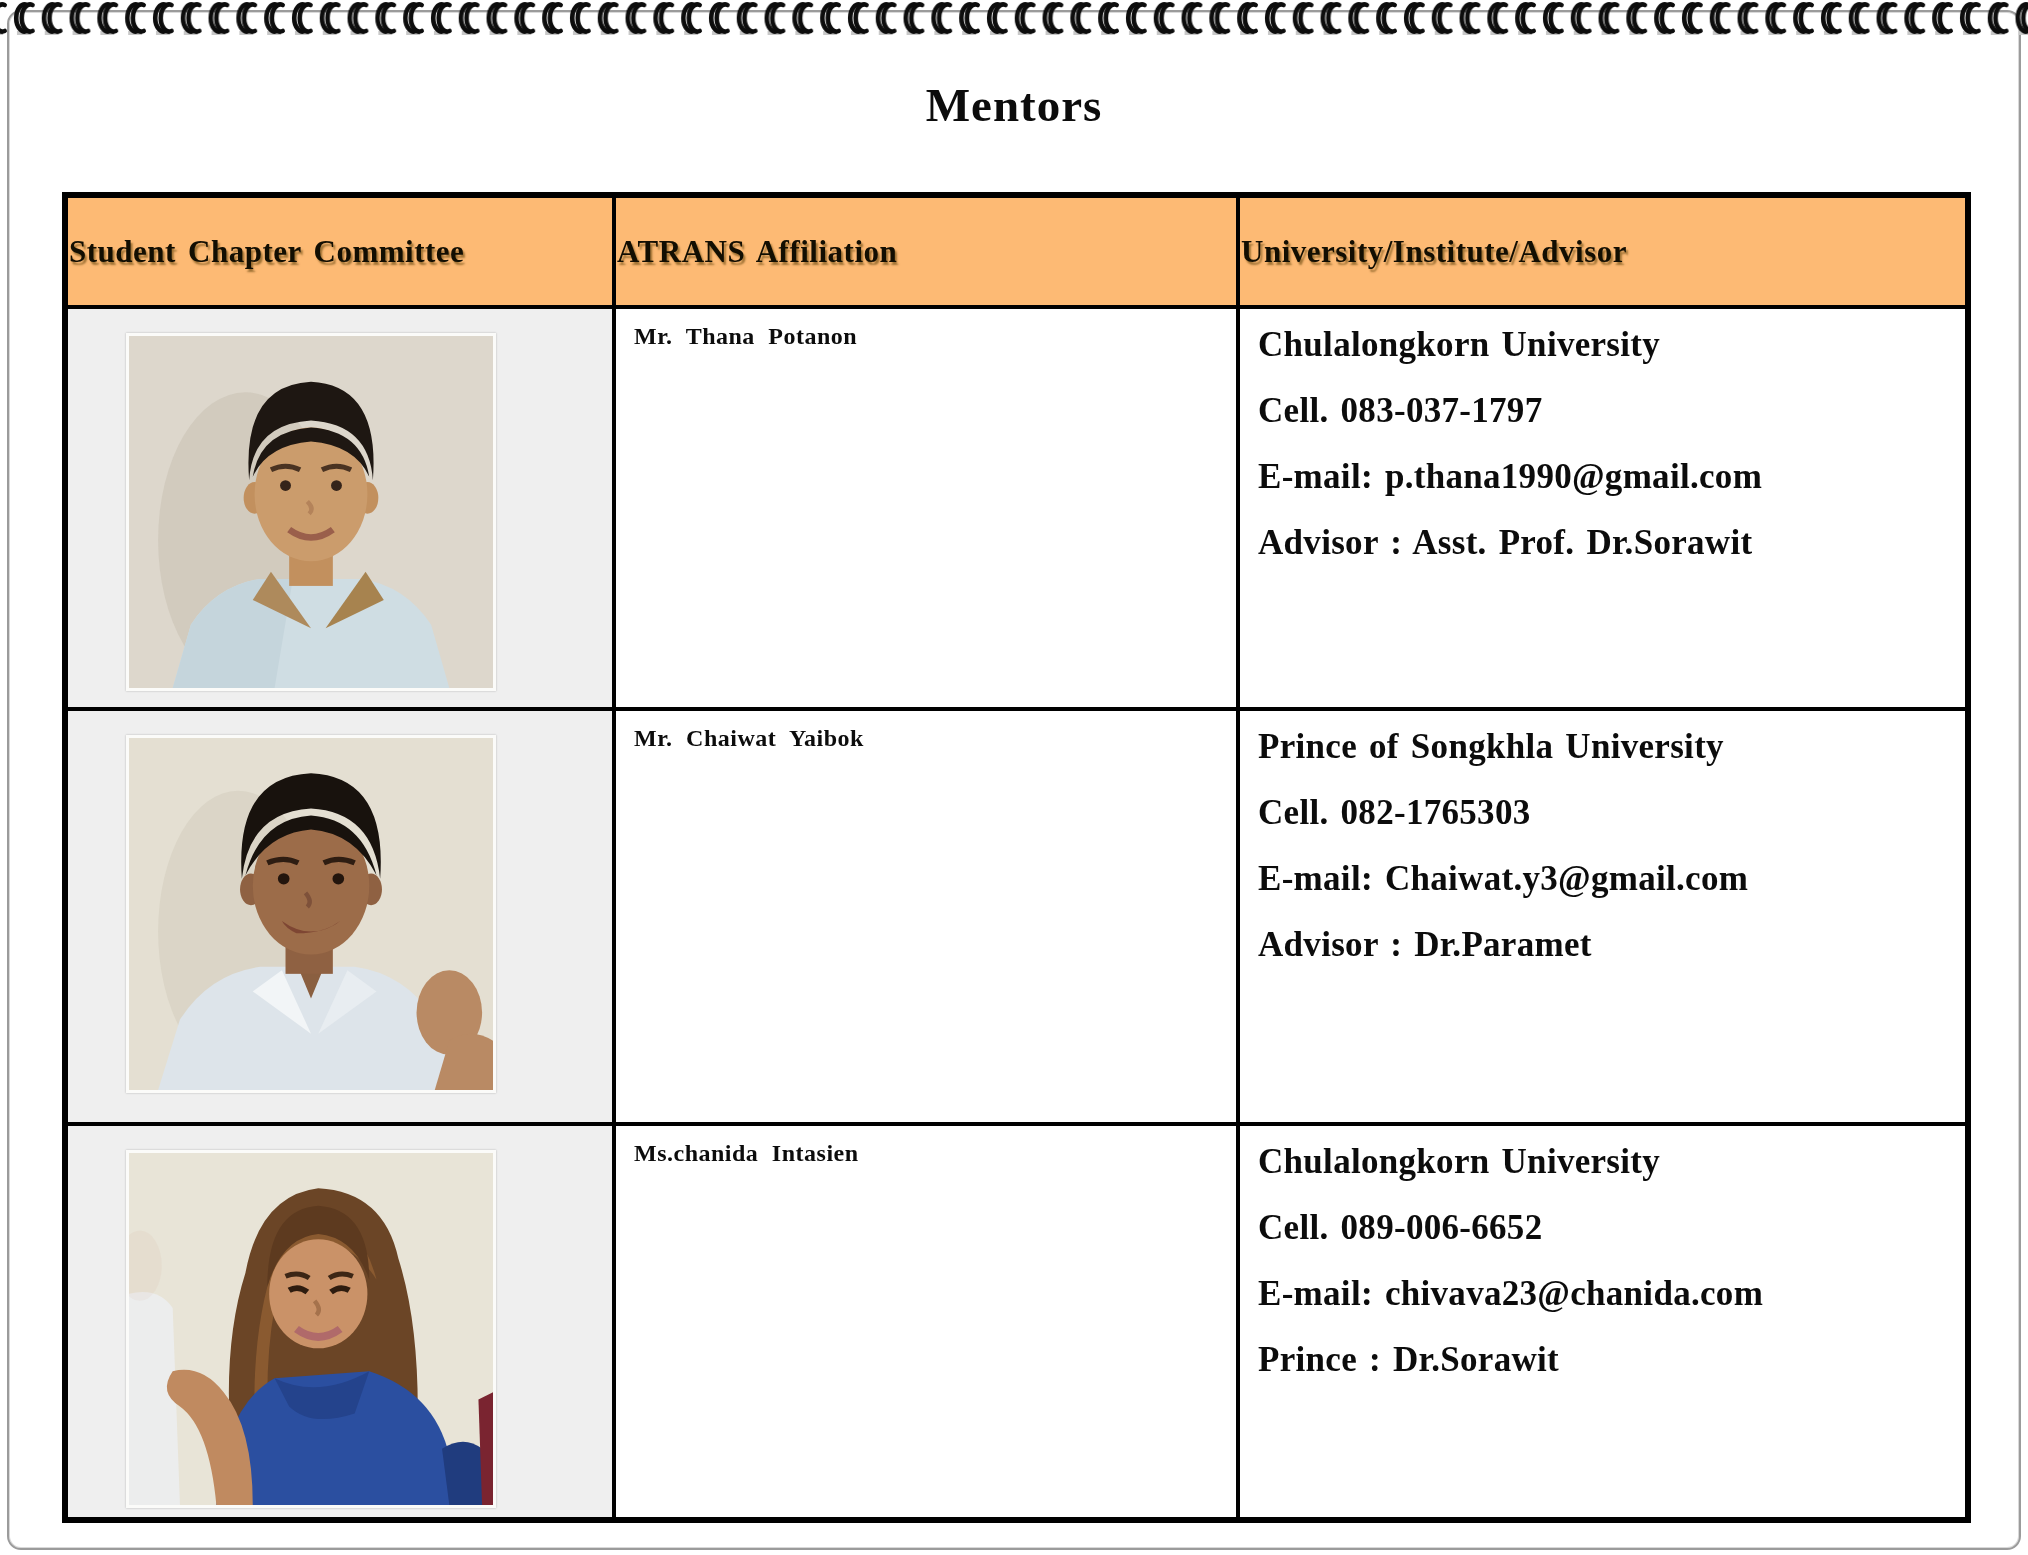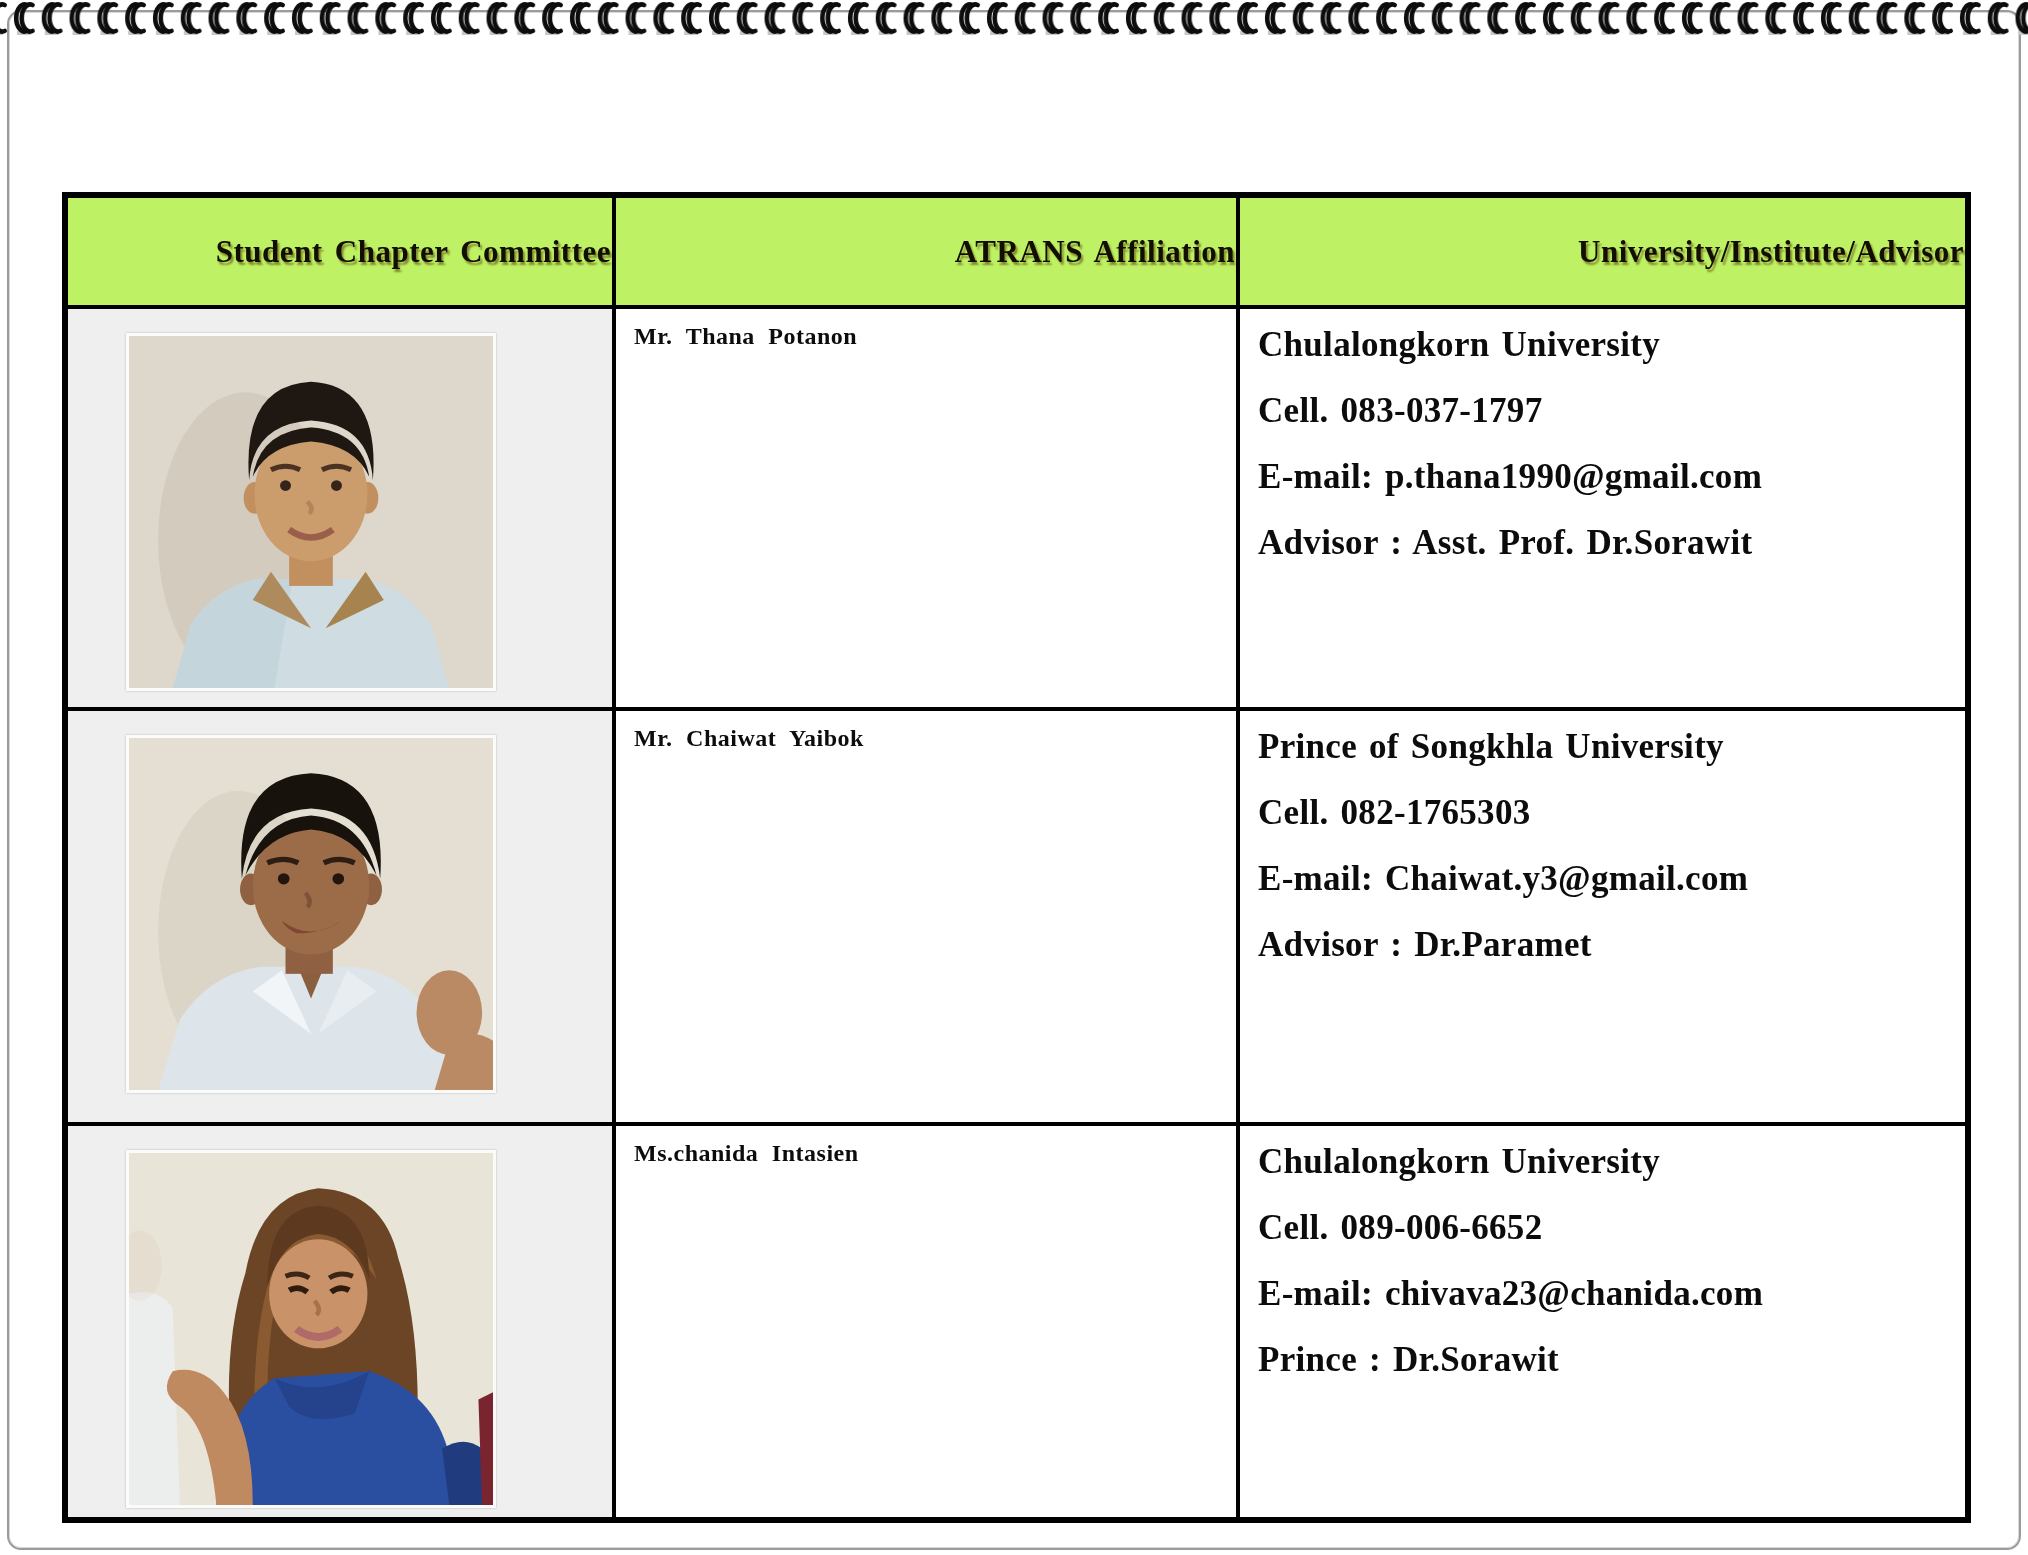--- a/index.html
+++ b/index.html
@@ -33,23 +33,23 @@
   table.mentors col.c1{width:549px;}
   table.mentors col.c2{width:624px;}
   table.mentors col.c3{width:730px;}
   table.mentors th,table.mentors td{border:4px solid #000;}
   table.mentors{border:6px solid #000;}
   tr.hdr{height:112px;}
   tr.r1{height:402px;}
   tr.r2{height:415px;}
   tr.r3{height:396px;}
   th.hcell{
-    background:#bef264;
+    background:#fdba74;
     font-size:31px;font-weight:700;color:#120e02;
-    text-align:right;vertical-align:middle;
+    text-align:left;vertical-align:middle;
     text-shadow:2px 3px 2px rgba(84,57,0,.55);
     letter-spacing:.5px;word-spacing:4px;
   }
   td.photo-cell{background:#efefef;vertical-align:top;padding:0;}
   .photo{
     margin:24px 0 0 58px;width:364px;height:352px;
     border:3px solid #fbfbf9;box-shadow:0 0 2px rgba(0,0,0,.25);
   }
   .photo svg{display:block;width:100%;height:100%;}
   td.name-cell{vertical-align:top;padding:14px 10px 0 18px;background:#fff;}
@@ -74,20 +74,21 @@
     <defs>
       <pattern id="coil" x="10" y="0" width="27.8" height="46" patternUnits="userSpaceOnUse">
         <rect x="7" y="31" width="14" height="4" fill="#c7c7c7"></rect>
         <path d="M17 5 A 8.5 13.5 0 1 0 17 31" fill="none" stroke="#0d0d0d" stroke-width="4.6" stroke-linecap="round"></path>
         <path d="M22.5 5 A 8.5 13.5 0 1 0 22.5 31" fill="none" stroke="#0d0d0d" stroke-width="4.6" stroke-linecap="round"></path>
       </pattern>
     </defs>
     <rect x="0" y="0" width="2028" height="46" fill="url(#coil)"></rect>
   </svg>
 
+  <h1 class="title">Mentors</h1>
 
   <table class="mentors">
     <colgroup>
         <col class="c1">
         <col class="c2">
         <col class="c3">
       </colgroup>
     <thead>
       <tr class="hdr">
         <th class="hcell">Student Chapter Committee</th>

